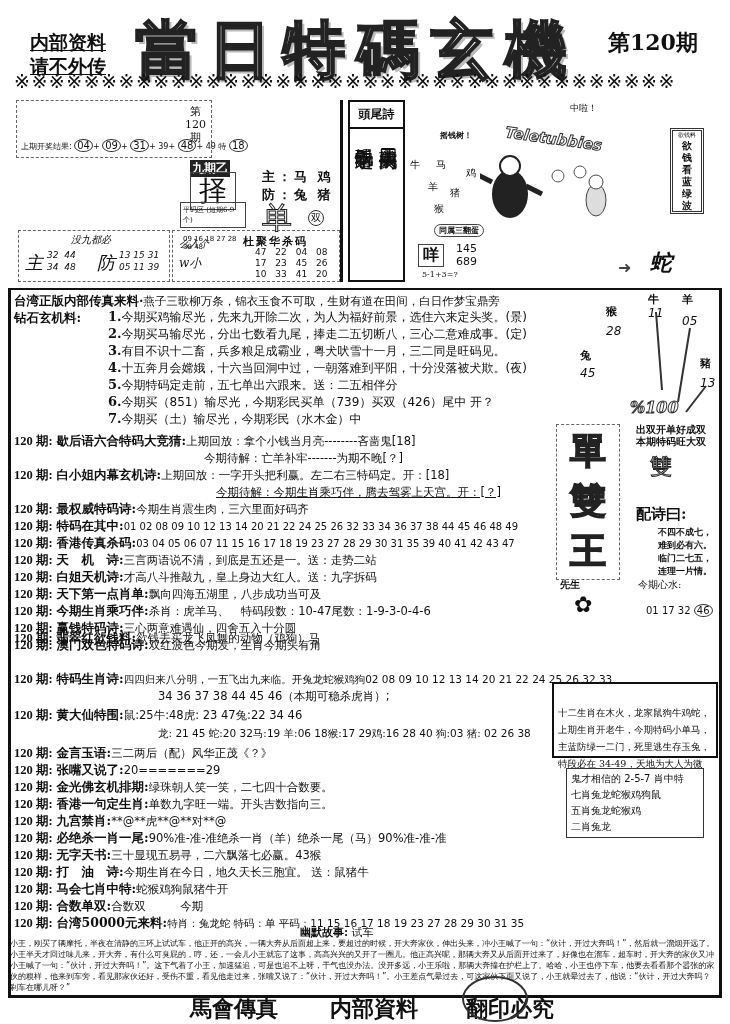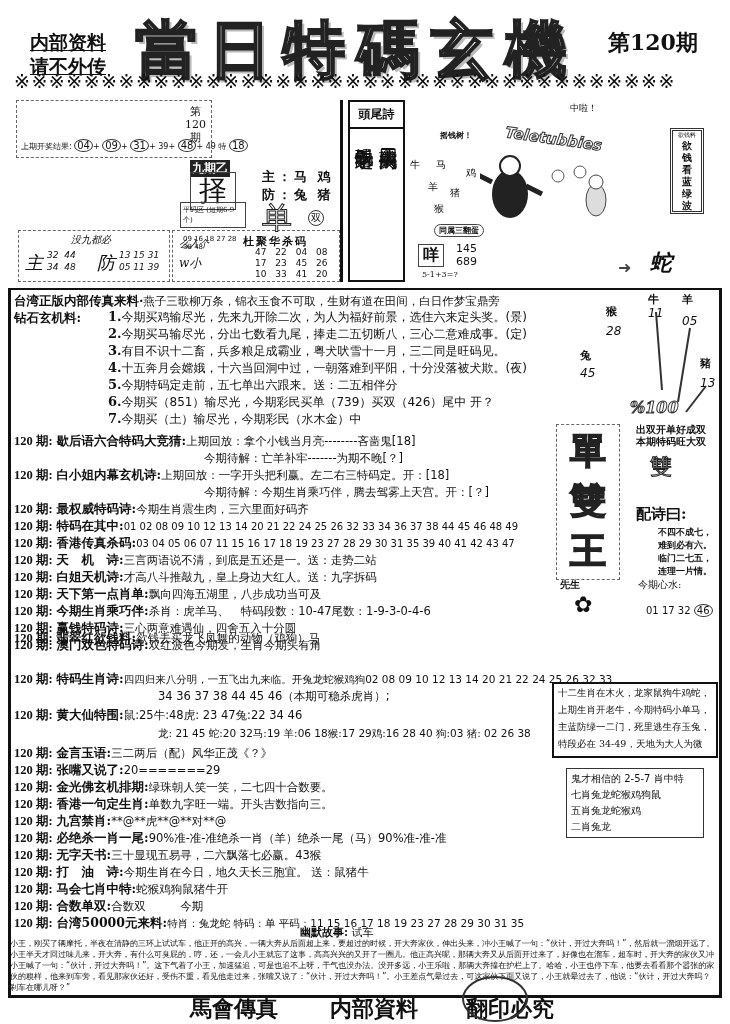--- a/index.html
+++ b/index.html
@@ -153,21 +153,21 @@
 <div class="list-line" style="top:326px;"><b>2.</b><span>今期买马输尽光，分出七数看九尾，捧走二五切断八，三心二意难成事。(定)</span></div>
 <div class="list-line" style="top:343px;"><b>3.</b><span>有目不识十二畜，兵多粮足成霸业，粤犬吠雪十一月，三二同是旺码见。</span></div>
 <div class="list-line" style="top:360px;"><b>4.</b><span>十五奔月会嫦娥，十六当回洞中过，一朝落难到平阳，十分没落被犬欺。(夜)</span></div>
 <div class="list-line" style="top:377px;"><b>5.</b><span>今期特码定走前，五七单出六跟来。送：二五相伴分</span></div>
 <div class="list-line" style="top:394px;"><b>6.</b><span>今期买（851）输尽光，今期彩民买单（739）买双（426）尾中 开？</span></div>
 <div class="list-line" style="top:411px;"><b>7.</b><span>今期买（土）输尽光，今期彩民（水木金）中</span></div>
 
 <div class="row" style="top:432px;"><span class="pfx">120 期:</span> <span class="lbl">歇后语六合特码大竞猜:</span><span class="val">上期回放：拿个小钱当月亮--------吝啬鬼[18]</span></div>
 <div class="row" style="top:449px;left:204px;"><span class="val">今期待解：亡羊补牢-------为期不晚[？]</span></div>
 <div class="row" style="top:466px;"><span class="pfx">120 期:</span> <span class="lbl">白小姐内幕玄机诗:</span><span class="val">上期回放：一字开头把利赢。左二右三特码定。开：[18]</span></div>
-<div class="row" style="top:483px;left:204px;"><span class="val">今期待解：今期生肖乘巧伴，腾去驾雾上天宫。开：[？]</span></div>
+<div class="row" style="top:483px;left:216px;text-decoration:underline;"><span class="val">今期待解：今期生肖乘巧伴，腾去驾雾上天宫。开：[？]</span></div>
 <div class="row" style="top:500px;"><span class="pfx">120 期:</span> <span class="lbl">最权威特码诗:</span><span class="val">今期生肖震生肉，三六里面好码齐</span></div>
 <div class="row" style="top:517px;"><span class="pfx">120 期:</span> <span class="lbl">特码在其中:</span><span class="val" style="font-size:10px;">01 02 08 09 10 12 13 14 20 21 22 24 25 26 32 33 34 36 37 38 44 45 46 48 49</span></div>
 <div class="row" style="top:534px;"><span class="pfx">120 期:</span> <span class="lbl">香港传真杀码:</span><span class="val" style="font-size:10px;">03 04 05 06 07 11 15 16 17 18 19 23 27 28 29 30 31 35 39 40 41 42 43 47</span></div>
 <div class="row" style="top:551px;"><span class="pfx">120 期:</span> <span class="lbl">天　机　诗:</span><span class="val">三言两语说不清，到底是五还是一。送：走势二站</span></div>
 <div class="row" style="top:568px;"><span class="pfx">120 期:</span> <span class="lbl">白姐天机诗:</span><span class="val">才高八斗推敲九，皇上身边大红人。送：九字拆码</span></div>
 <div class="row" style="top:585px;"><span class="pfx">120 期:</span> <span class="lbl">天下第一点肖单:</span><span class="val">飘向四海五湖里，八步成功当可及</span></div>
 <div class="row" style="top:602px;"><span class="pfx">120 期:</span> <span class="lbl">今期生肖乘巧伴:</span><span class="val">杀肖：虎羊马、　特码段数：10-47尾数：1-9-3-0-4-6</span></div>
 <div class="row" style="top:619px;"><span class="pfx">120 期:</span> <span class="lbl">赢钱特码诗:</span><span class="val">三心两意难遇仙，四舍五入十分圆</span></div>
 <div class="row" style="top:636px;"><span class="pfx">120 期:</span> <span class="lbl">澳门双色特码诗:</span><span class="val">双红波色今期发，生肖今期头有角</span></div>
 <div class="row" style="top:629px;"><span class="pfx">120 期:</span> <span class="lbl">翡翠红欲钱料:</span><span class="val">欲钱去买龙飞凤舞的动物（鸡狗）马</span></div>
@@ -224,21 +224,21 @@
   <div>难到必有六。</div>
   <div>临门二七五，</div>
   <div>连理一片情。</div>
 </div>
 <div class="abs" style="left:638px;top:578px;font-size:10px;">今期心水:</div>
 <div class="abs" style="left:574px;top:592px;font-size:22px;">✿</div>
 <div class="abs nums" style="left:646px;top:604px;font-size:10px;">
   <span>01</span> <span>17</span> <span>32</span> <span class="ball">46</span>
 </div>
 
-<div class="abs" style="left:552px;top:682px;width:166px;height:76px;border:2px solid #111;padding:0 4px;font-size:9.5px;line-height:17px;">
+<div class="abs" style="left:552px;top:682px;width:166px;height:76px;border:2px solid #111;padding:20px 4px;font-size:9.5px;line-height:17px;">
   <div>十二生肖在木火，龙家鼠狗牛鸡蛇，</div>
   <div>上期生肖开老牛，今期特码小单马，</div>
   <div>主蓝防绿一二门，死里逃生存玉兔，</div>
   <div>特段必在 34-49，天地为大人为微</div>
 </div>
 
 <div class="abs" style="left:566px;top:768px;width:138px;height:70px;border:1px solid #333;padding:2px 4px;font-size:10px;line-height:16px;font-family:'DejaVu Sans',sans-serif;">
   <div>鬼才相信的 2-5-7 肖中特</div>
   <div>七肖兔龙蛇猴鸡狗鼠</div>
   <div>五肖兔龙蛇猴鸡</div>

